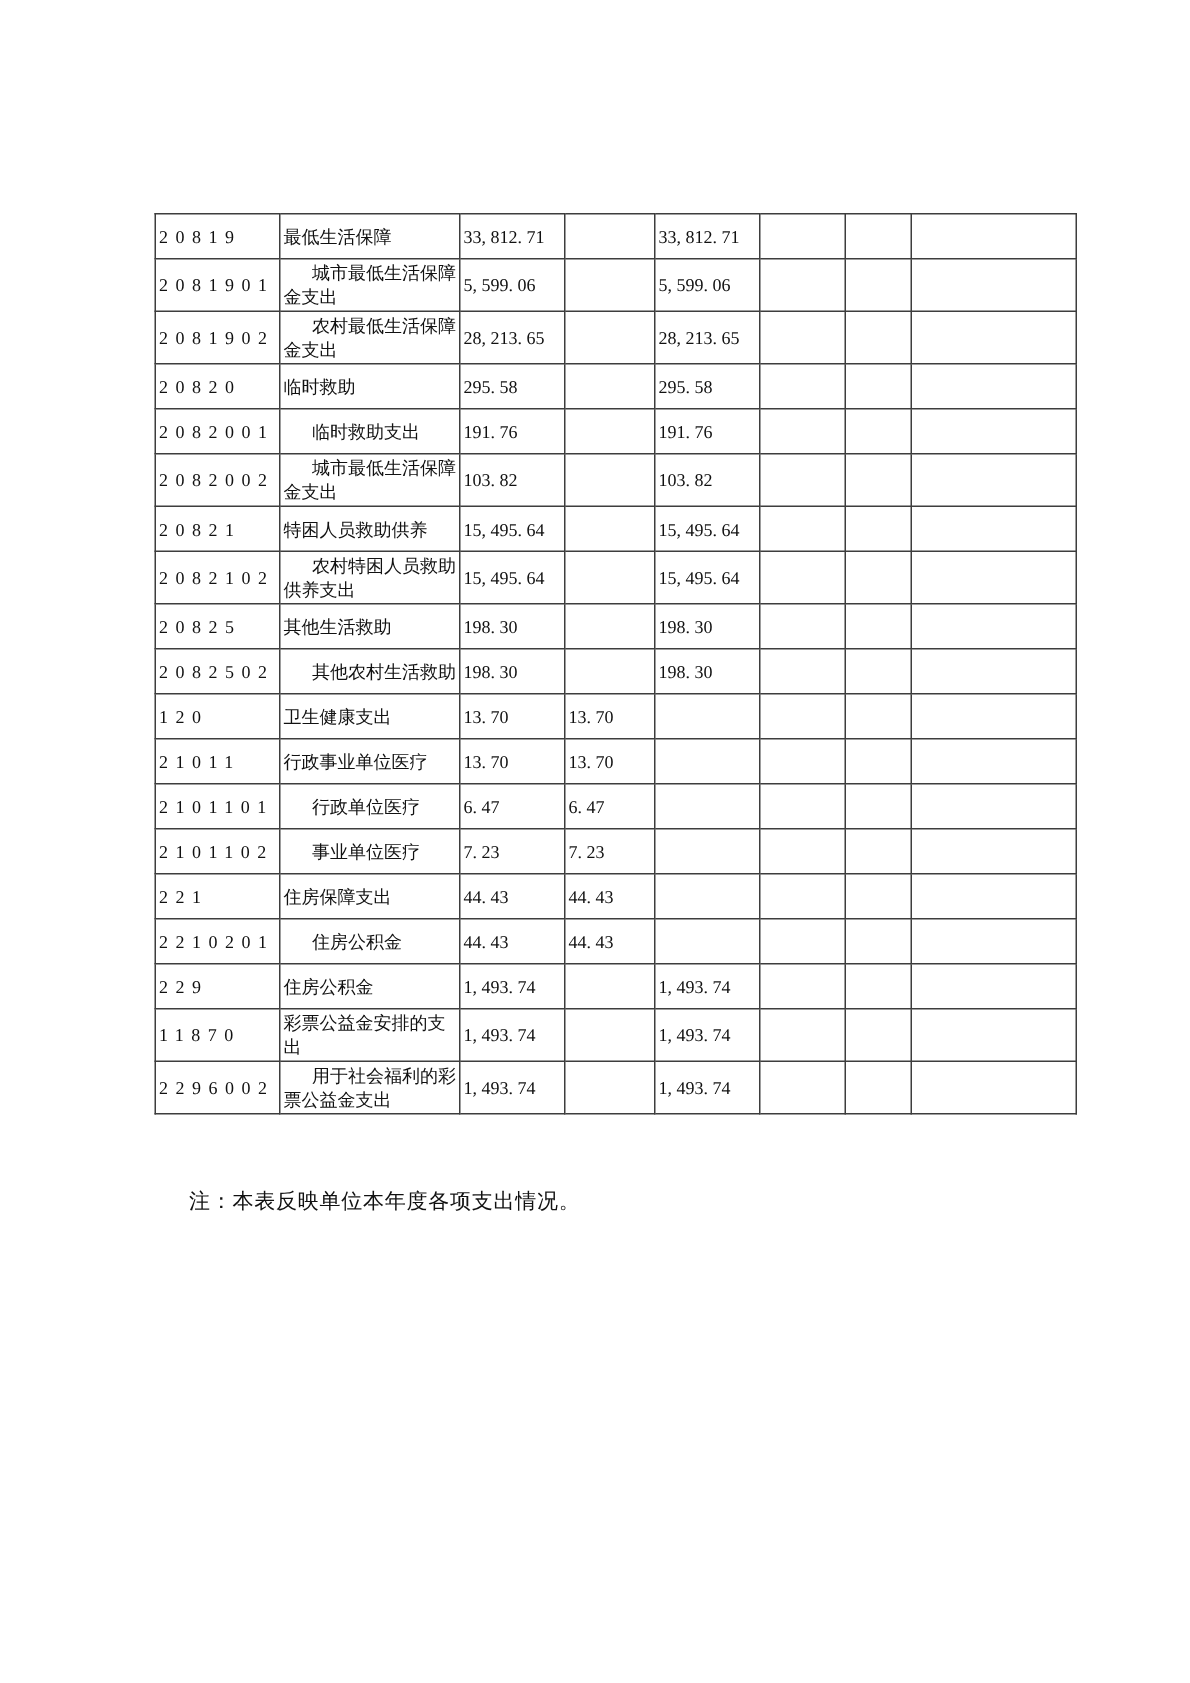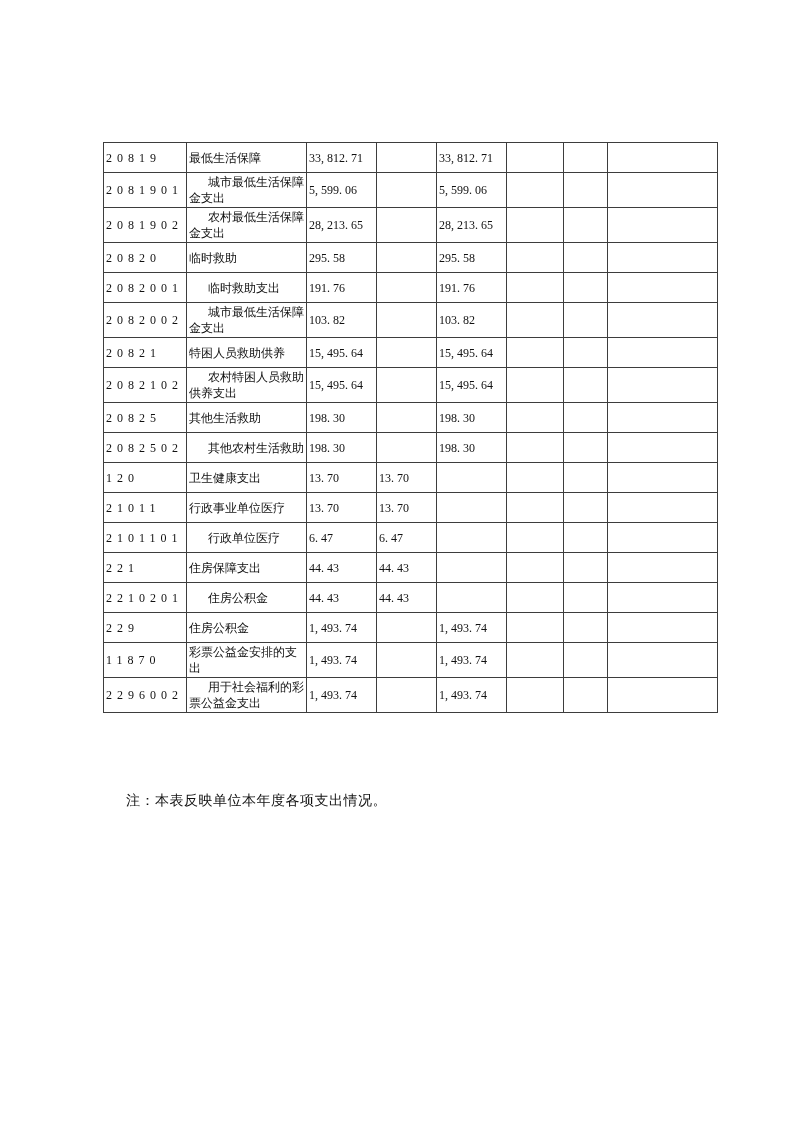--- a/index.html
+++ b/index.html
@@ -198,20 +198,30 @@
           <td class="code">2101101</td>
           <td class="name indent">行政单位医疗</td>
           <td class="num">6. 47</td>
           <td class="num">6. 47</td>
           <td class="num"></td>
           <td class="num"></td>
           <td class="num"></td>
           <td class="num"></td>
         </tr>
         <tr>
+          <td class="code">2101102</td>
+          <td class="name indent">事业单位医疗</td>
+          <td class="num">7. 23</td>
+          <td class="num">7. 23</td>
+          <td class="num"></td>
+          <td class="num"></td>
+          <td class="num"></td>
+          <td class="num"></td>
+        </tr>
+        <tr>
           <td class="code">221</td>
           <td class="name">住房保障支出</td>
           <td class="num">44. 43</td>
           <td class="num">44. 43</td>
           <td class="num"></td>
           <td class="num"></td>
           <td class="num"></td>
           <td class="num"></td>
         </tr>
         <tr>

